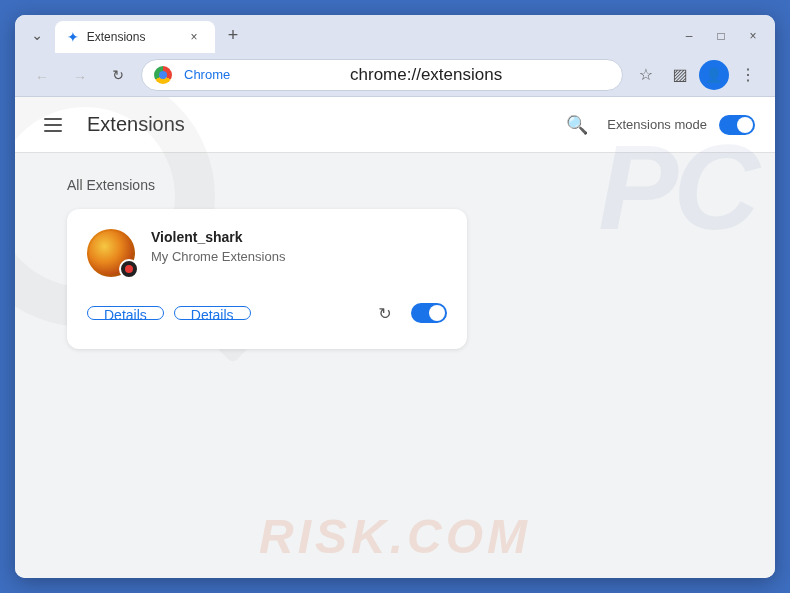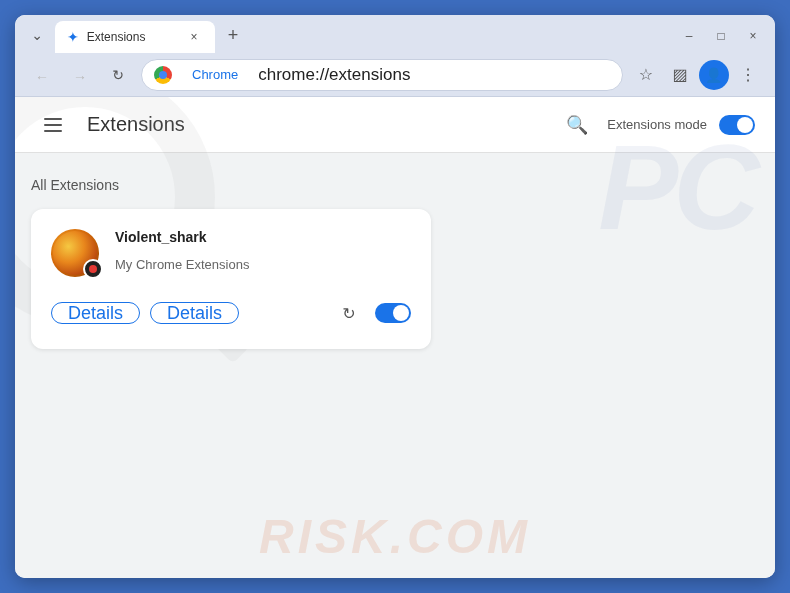--- a/index.html
+++ b/index.html
@@ -143,22 +143,23 @@
     }
     .nav-btn.disabled { color: #bbb; cursor: default; }
     .address-bar {
       flex: 1;
       height: 32px;
       background: #fff;
       border-radius: 16px;
       display: flex;
       align-items: center;
       padding: 0 12px;
-      gap: 20px;
+      gap: 12px;
       border: 1px solid #c8d0e0;
+      text-align: center;
     }
     .chrome-logo {
       width: 18px;
       height: 18px;
       border-radius: 50%;
       background: conic-gradient(#ea4335 0deg 120deg, #fbbc05 120deg 240deg, #34a853 240deg 360deg);
       position: relative;
       flex-shrink: 0;
     }
     .chrome-logo::after {
@@ -296,21 +297,21 @@
       height: 16px;
       background: #fff;
       border-radius: 50%;
       position: absolute;
       top: 2px;
       right: 2px;
     }
     
     .ext-body {
       flex: 1;
-      padding: 24px 16px;
+      padding: 24px 52px;
       overflow-y: auto;
       position: relative;
     }
     .ext-section-title {
       font-size: 14px;
       color: #555;
       font-weight: 500;
       margin-bottom: 16px;
     }
     
@@ -362,44 +363,44 @@
     }
     .ext-badge-dot {
       width: 8px;
       height: 8px;
       background: #e53935;
       border-radius: 50%;
     }
     .ext-info {
       display: flex;
       flex-direction: column;
-      gap: 12px;
+      gap: 4px;
     }
     .ext-name {
       font-size: 14px;
       font-weight: 600;
       color: #222;
     }
     .ext-desc {
       font-size: 13px;
       color: #666;
     }
     .ext-card-bottom {
       display: flex;
       align-items: center;
       gap: 10px;
     }
     .ext-btn {
-      height: 22px;
+      height: 14px;
       padding: 0 16px;
       border-radius: 15px;
       border: 1px solid #1a73e8;
       background: transparent;
       color: #1a73e8;
-      font-size: 18px;
+      font-size: 14px;
       cursor: pointer;
       font-weight: 500;
     }
     .ext-spacer { flex: 1; }
     .ext-reload-btn {
       width: 32px;
       height: 32px;
       border-radius: 50%;
       border: none;
       background: transparent;

